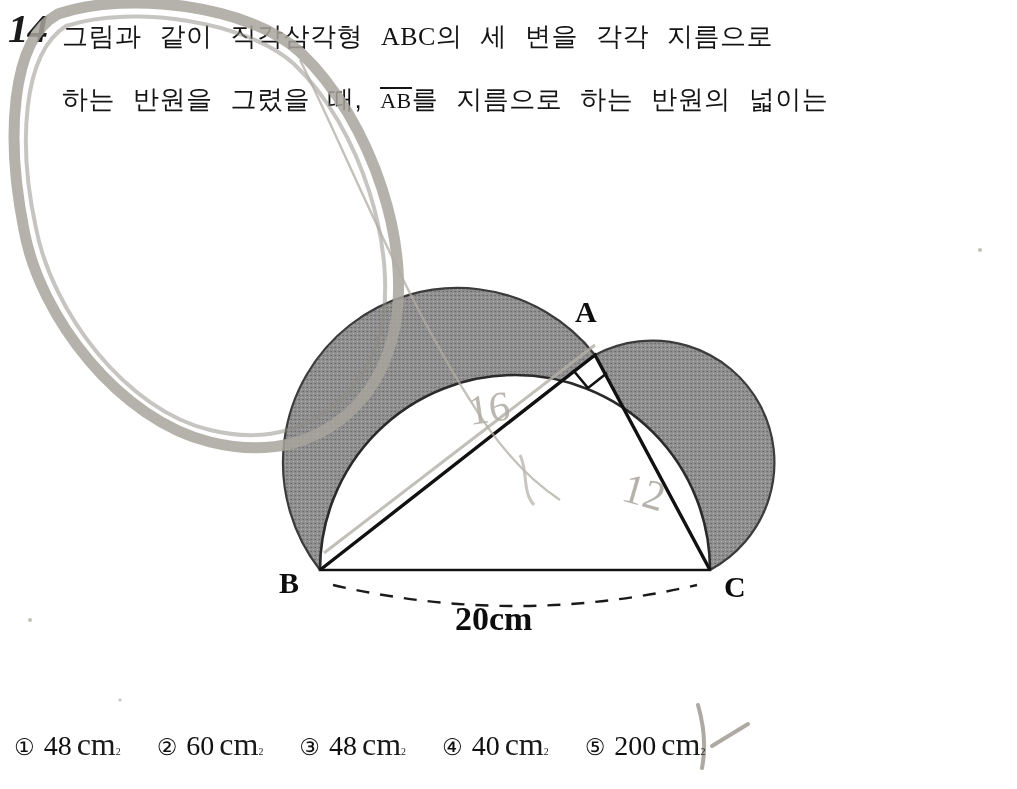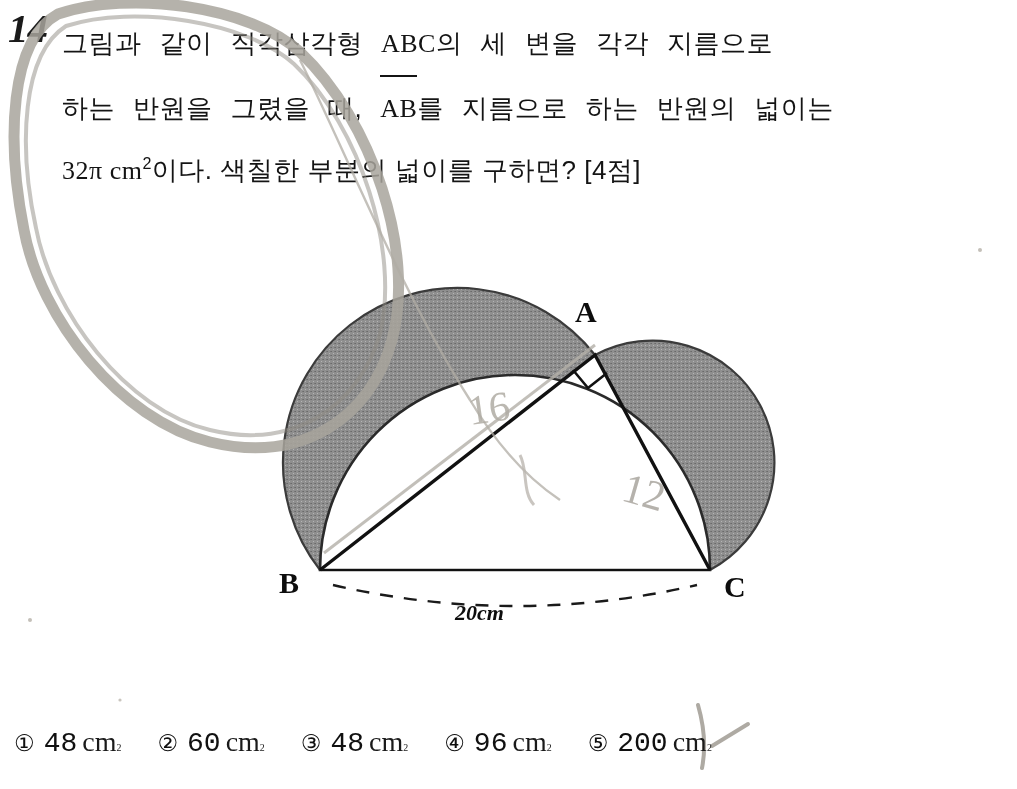--- a/index.html
+++ b/index.html
@@ -26,39 +26,39 @@
     font-weight: bold;
     font-size: 41px;
     letter-spacing: -1px;
     text-align: right;
   }
 
   
   .q-body {
     position: absolute;
     left: 62px;
-    top: 12px;
+    top: 5px;
     width: 940px;
   }
   .q-line {
     font-family: "Liberation Sans", sans-serif;
     font-size: 26px;
     line-height: 62px;
     white-space: nowrap;
     letter-spacing: 0.5px;
     color: #141414;
   }
   .q-line .wsp { display: inline-block; width: 18px; }
   .overline {
     border-top: 2px solid #141414;
-    padding-top: 19px;
+    padding-top: 1px;
     display: inline-block;
     line-height: 1.0;
     font-family: "Liberation Serif", serif;
-    font-size: 26px;
+    font-size: 22px;
   }
   .mathrm {
     font-family: "Liberation Serif", serif;
   }
   sup.exp {
     font-size: 0.62em;
     vertical-align: super;
     line-height: 0;
   }
 
@@ -77,22 +77,21 @@
     font-family: "Liberation Serif", serif;
     font-weight: bold;
     font-size: 30px;
     color: #0d0d0d;
   }
   .lbl-a { left: 320px; top: 20px; }
   .lbl-b { left: 24px; top: 291px; }
   .lbl-c { left: 469px; top: 295px; }
   .lbl-len {
     left: 200px; top: 325px;
-    font-style: italic;
-    font-size: 22px;
+    font-size: 34px;
     letter-spacing: 0px;
   }
 
   
   .choices {
     position: absolute;
     left: 14px;
     top: 726px;
     width: 1000px;
     display: flex;
@@ -104,27 +103,27 @@
     white-space: nowrap;
     margin-right: 36px;
   }
   .choice .circ {
     font-family: "DejaVu Sans", sans-serif;
     font-size: 23px;
     margin-right: 9px;
     color: #101010;
   }
   .choice .val {
-    font-family: Liberation Mono, monospace;
+    font-family: Liberation Serif, serif;
     font-size: 28px;
     color: #101010;
   }
   .choice .unit {
     font-family: "Liberation Serif", serif;
-    font-size: 28px;
+    font-size: 32px;
     margin-left: 5px;
   }
 
   
   .annot {
     position: absolute;
     left: 0; top: 0;
     width: 1017px; height: 789px;
     pointer-events: none;
   }
@@ -137,23 +136,20 @@
 
 <div class="q-body">
   <div class="q-line">
     <span>그림과</span><span class="wsp"></span><span>같이</span><span class="wsp"></span><span>직각삼각형</span><span class="wsp"></span><span class="mathrm">ABC</span><span>의</span><span class="wsp"></span><span>세</span><span class="wsp"></span><span>변을</span><span class="wsp"></span><span>각각</span><span class="wsp"></span><span>지름으로</span>
   </div>
 
   <div class="q-line">
     <span>하는</span><span class="wsp"></span><span>반원을</span><span class="wsp"></span><span>그렸을</span><span class="wsp"></span><span>때,</span><span class="wsp"></span><span class="overline">AB</span><span>를</span><span class="wsp"></span><span>지름으로</span><span class="wsp"></span><span>하는</span><span class="wsp"></span><span>반원의</span><span class="wsp"></span><span>넓이는</span>
   </div>
 
-  <div class="q-line">
-    <span class="mathrm">32π cm</span><sup class="exp">2</sup><span>이다. 색칠한 부분의 넓이를 구하면? [4점]</span>
-  </div>
 </div>
 
 <div class="figure">
   <svg width="560" height="390" viewBox="0 0 560 390" xmlns="http://www.w3.org/2000/svg">
     <defs>
 
       <pattern id="speck" width="4" height="4" patternUnits="userSpaceOnUse">
         <rect width="4" height="4" fill="#8f8f8f"></rect>
         <rect x="0" y="0" width="1" height="1" fill="#6a6a6a"></rect>
         <rect x="2" y="2" width="1" height="1" fill="#b5b5b5"></rect>
@@ -245,21 +241,21 @@
       <sup class="exp">2</sup>
   </div>
   <div class="choice">
     <span class="circ">③</span>
     <span class="val">48</span>
     <span class="unit">cm</span>
       <sup class="exp">2</sup>
   </div>
   <div class="choice">
     <span class="circ">④</span>
-    <span class="val">96</span>
+    <span class="val">40</span>
     <span class="unit">cm</span>
       <sup class="exp">2</sup>
   </div>
   <div class="choice">
     <span class="circ">⑤</span>
     <span class="val">200</span>
     <span class="unit">cm</span>
       <sup class="exp">2</sup>
   </div>
 </div>

